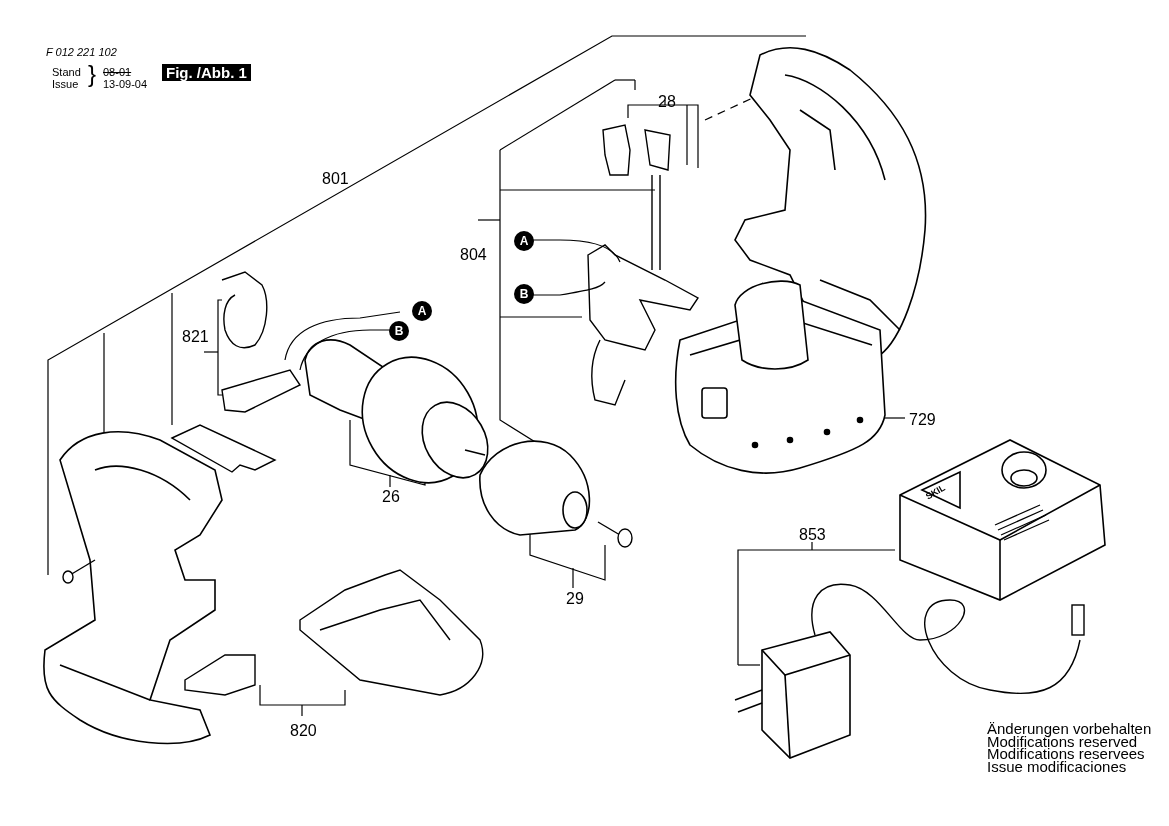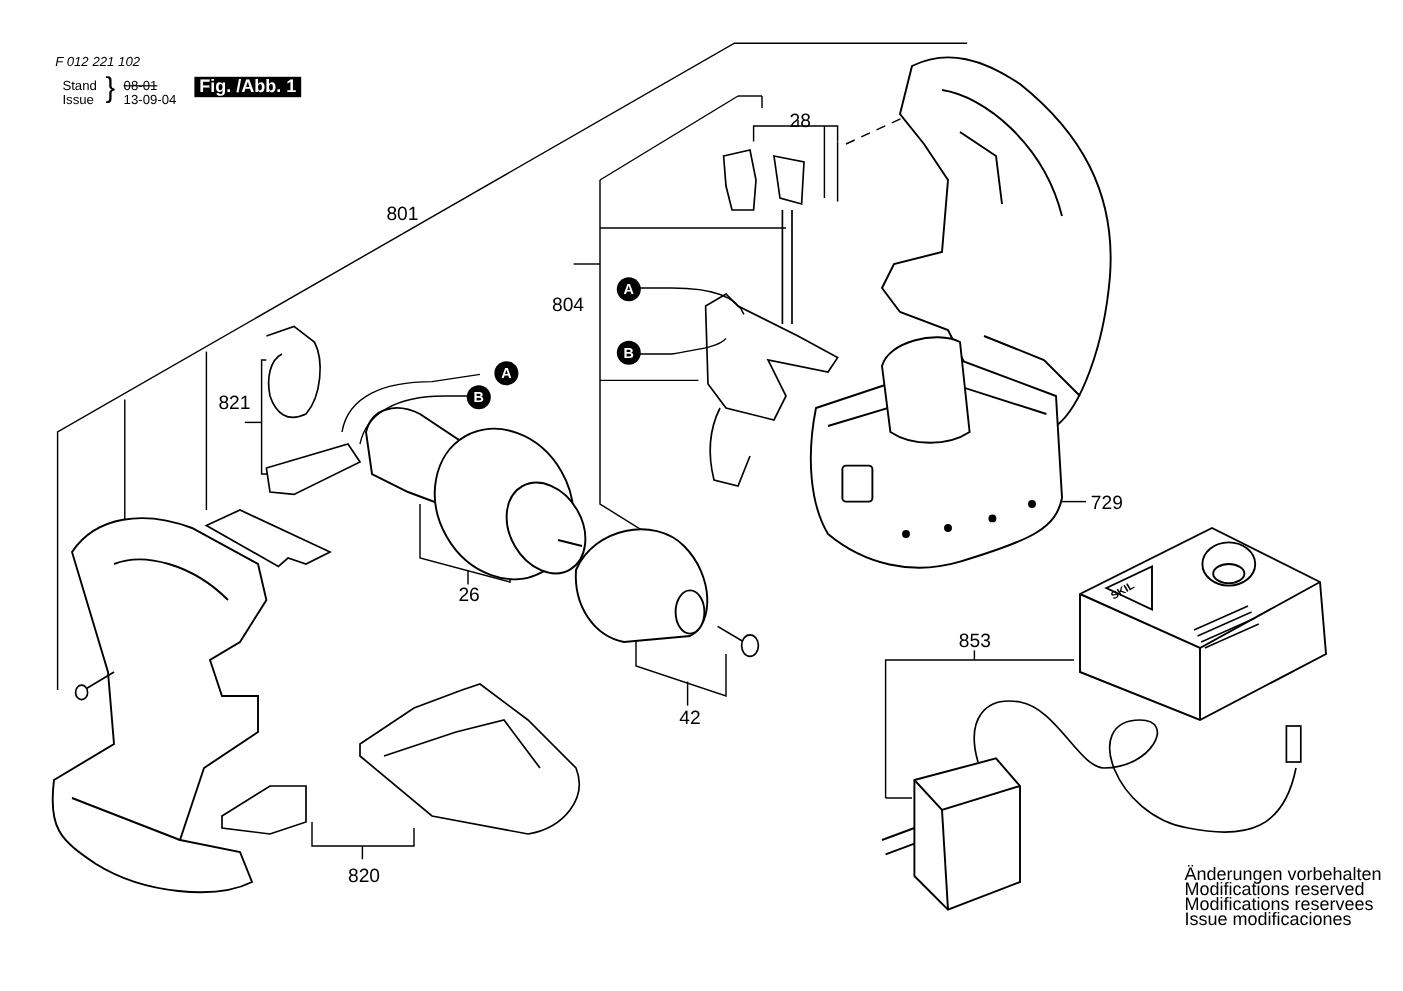--- a/index.html
+++ b/index.html
@@ -173,21 +173,21 @@
 <div class="badge" style="left:412px;top:301px;">A</div>
 <div class="badge" style="left:389px;top:321px;">B</div>
 <div class="badge" style="left:514px;top:231px;">A</div>
 <div class="badge" style="left:514px;top:284px;">B</div>
 
 <div class="abs num" style="left:322px;top:170px;">801</div>
 <div class="abs num" style="left:460px;top:213px;margin-top:33px;">804</div>
 <div class="abs num" style="left:658px;top:93px;">28</div>
 <div class="abs num" style="left:182px;top:328px;">821</div>
 <div class="abs num" style="left:382px;top:488px;">26</div>
-<div class="abs num" style="left:566px;top:590px;">42</div>
+<div class="abs num" style="left:566px;top:590px;">29</div>
 <div class="abs num" style="left:909px;top:411px;">729</div>
 <div class="abs num" style="left:799px;top:526px;">853</div>
 <div class="abs num" style="left:290px;top:722px;">820</div>
 
 <div class="abs note">
   <div>Änderungen vorbehalten</div>
   <div>Modifications reserved</div>
   <div>Modifications reservees</div>
   <div>Issue modificaciones</div>
 </div>

